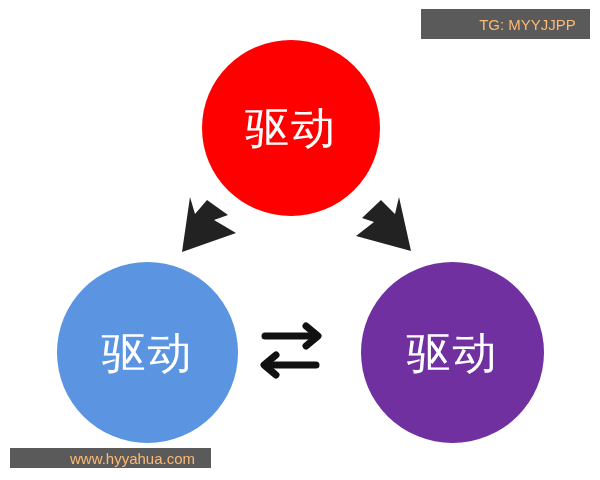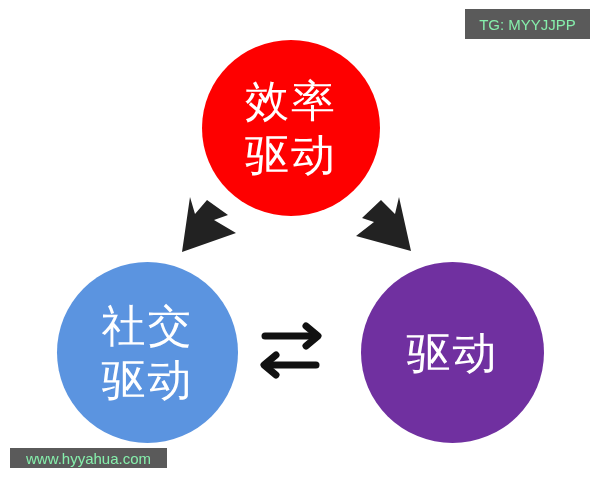--- a/index.html
+++ b/index.html
@@ -2,21 +2,21 @@
 <html><head>
 <meta charset="utf-8">
 <style>
   html, body { margin:0; padding:0; background:#ffffff; }
   body { width:600px; height:480px; position:relative; overflow:hidden; font-family:"DejaVu Sans", sans-serif; }
   .circle { position:absolute; border-radius:50%; display:flex; flex-direction:column; align-items:center; justify-content:center; color:#ffffff; }
   .circle .line { font-size:44px; line-height:54px; letter-spacing:2px; font-weight:normal; }
   #c-top { left:202px; top:40px; width:178px; height:176px; }
   #c-left { left:57px; top:262px; width:181px; height:181px; }
   #c-right { left:361px; top:262px; width:183px; height:181px; }
-  .tag { position:absolute; background:#5a5a5a; color:#86efac; font-family:"Liberation Sans", sans-serif; font-size:15px; display:flex; align-items:center; justify-content:center; }
+  .tag { position:absolute; background:#5a5a5a; color:#fdba74; font-family:"Liberation Sans", sans-serif; font-size:15px; display:flex; align-items:center; justify-content:center;padding-left:44px; }
   #tag-top { right:10px; top:9px; width:125px; height:30px; }
   #tag-bottom { left:10px; top:448px; width:157px; height:20px; }
   svg.arrows { position:absolute; left:0; top:0; }
 </style>
 </head>
 <body>
 
 <svg class="arrows" width="600" height="480">
 
   <polygon points="182,252 190,197 195,214 207,200 228,215 214,220 236,233" fill="#222222"></polygon>
@@ -25,26 +25,24 @@
 
   <g stroke="#111111" stroke-width="7" stroke-linecap="round" stroke-linejoin="round" fill="none">
     <line x1="265" y1="336" x2="314" y2="336"></line>
     <polyline points="306,326 318,336 306,346"></polyline>
     <line x1="316" y1="365" x2="268" y2="365"></line>
     <polyline points="276,355 264,365 276,375"></polyline>
   </g>
 </svg>
 
 <div class="circle" id="c-top" style="background:#fe0000;">
-  <span class="line">效率</span>
   <span class="line">驱动</span>
 </div>
 
 <div class="circle" id="c-left" style="background:#5b94e0;">
-  <span class="line">社交</span>
   <span class="line">驱动</span>
 </div>
 
 <div class="circle" id="c-right" style="background:#7030a0;">
   <span class="line">驱动</span>
 </div>
 
 <div class="tag" id="tag-top">TG: MYYJJPP</div>
 <div class="tag" id="tag-bottom">www.hyyahua.com</div>
 

